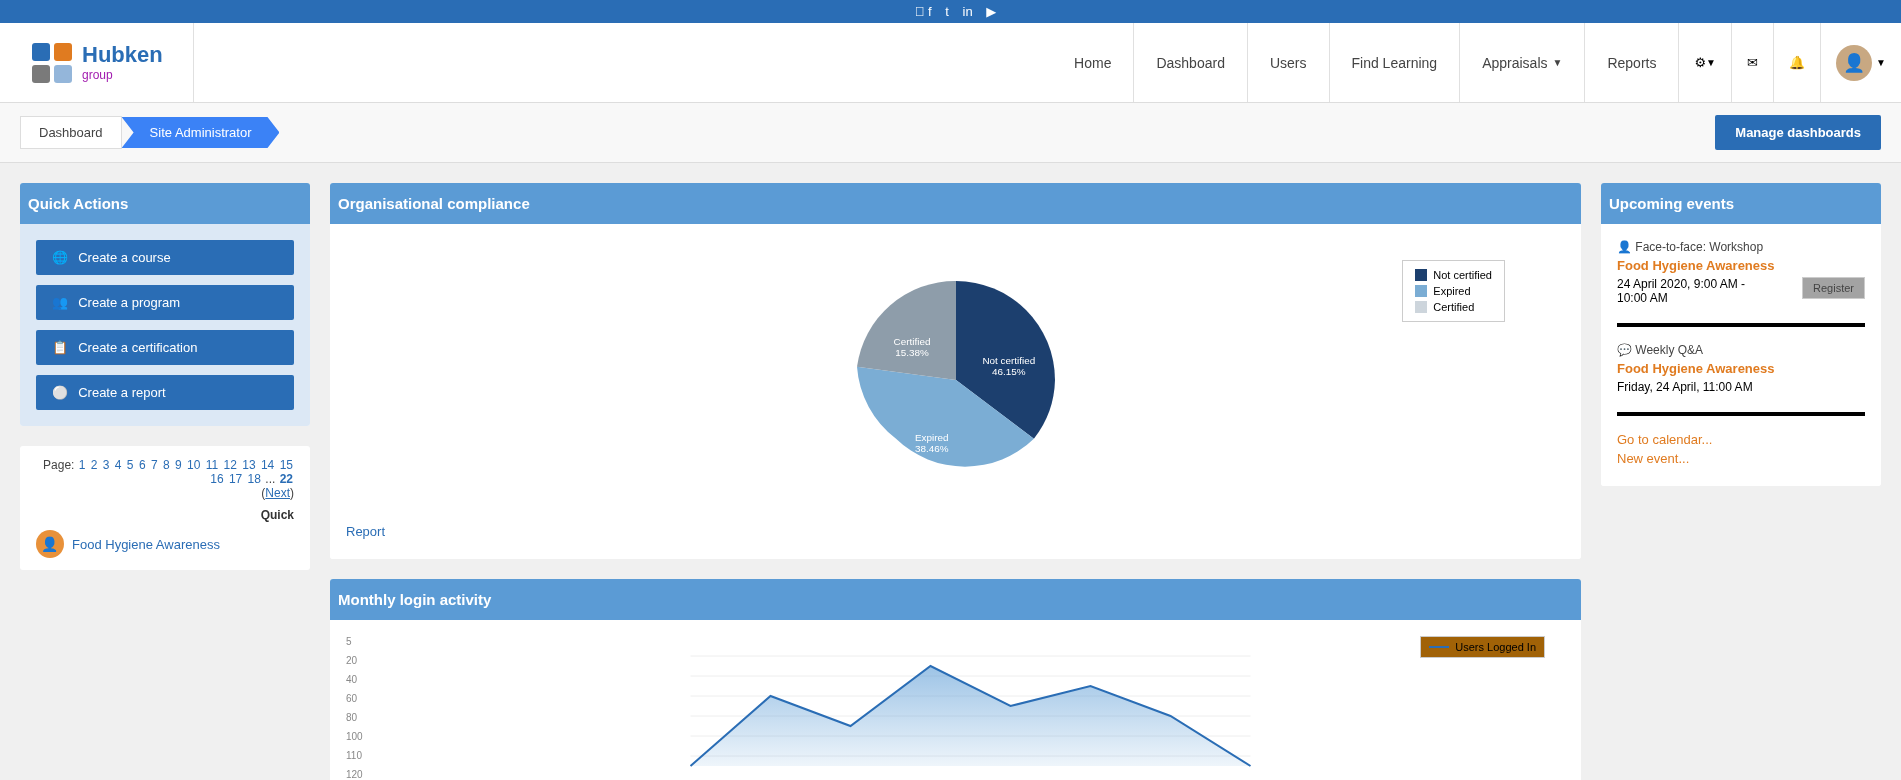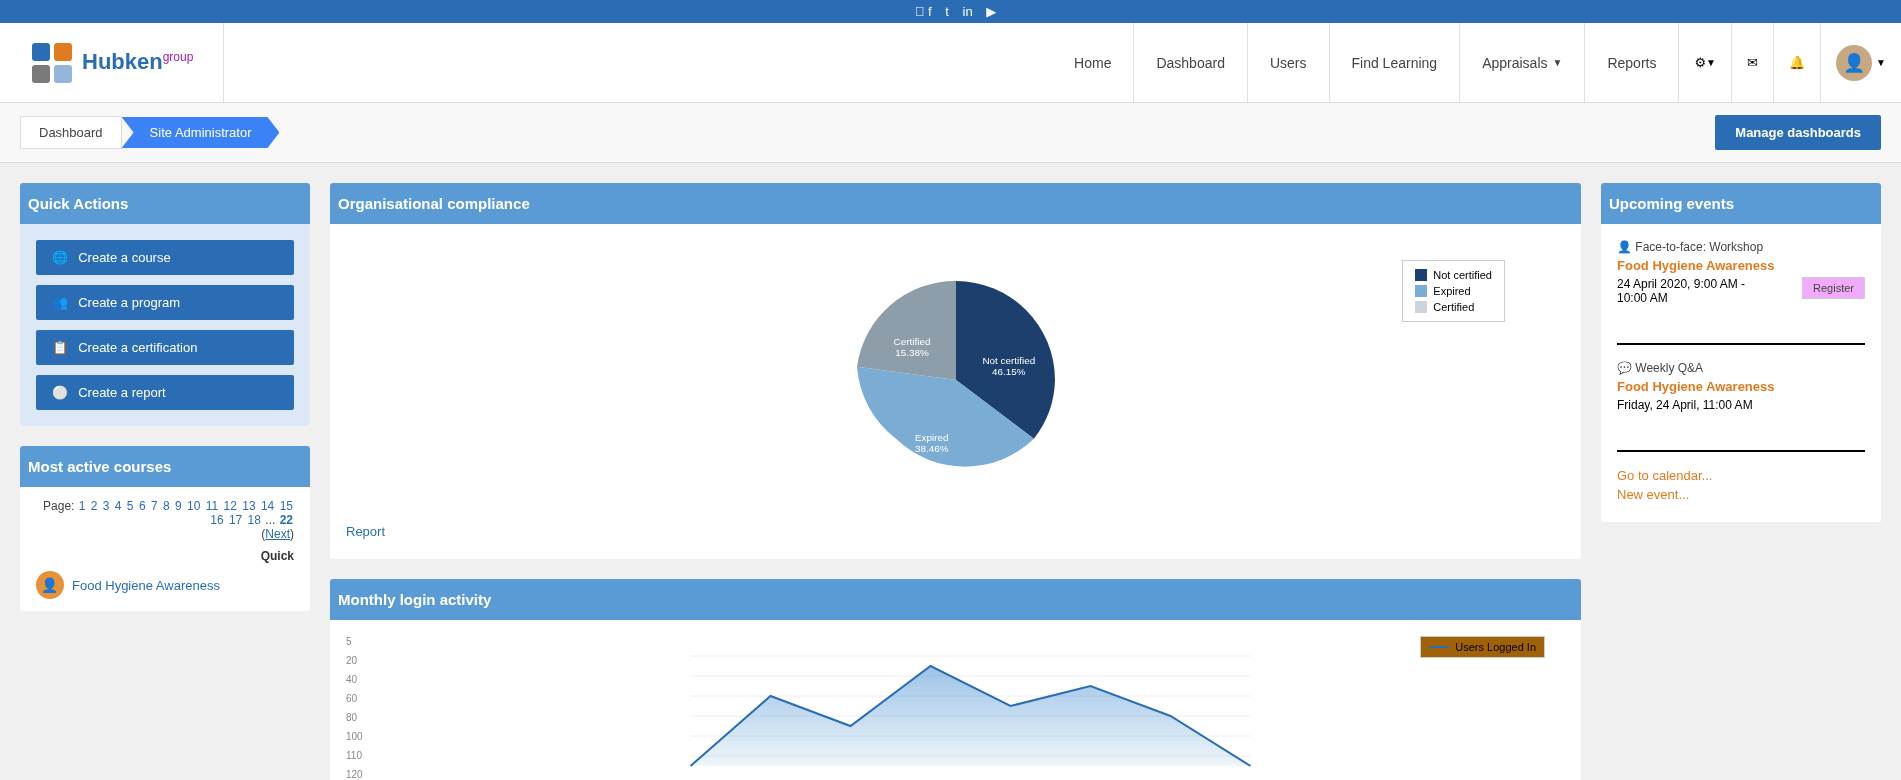--- a/index.html
+++ b/index.html
@@ -33,20 +33,21 @@
       align-items: center;
       min-width: 180px;
     }
     .brand-logo {
       display: flex;
       align-items: center;
       gap: 8px;
     }
     .brand-text {
       display: flex;
+      flex-direction: column;
     }
     .brand-name {
       font-size: 22px;
       font-weight: bold;
       color: #2a6db5;
       line-height: 1.1;
     }
     .brand-sub {
       font-size: 12px;
       color: #a21caf;
@@ -334,22 +335,22 @@
     .right-col {
       width: 280px;
       flex-shrink: 0;
     }
     .events-widget .widget-body {
       background: white;
       padding: 16px;
     }
     .event-item {
       margin-bottom: 16px;
-      padding-bottom: 32px;
-      border-bottom: 2px solid #000000;
+      padding-bottom: 12px;
+      border-bottom: 4px solid #000000;
     }
     .event-item:last-of-type { border-bottom: none; }
     .event-type {
       color: #444;
       font-size: 12px;
       margin-bottom: 4px;
     }
     .event-title {
       color: #e07b20;
       font-size: 13px;
@@ -361,21 +362,21 @@
       font-size: 12px;
       color: #000000;
       margin-bottom: 6px;
     }
     .event-register {
       float: right;
       border: 1px solid #ccc;
       padding: 4px 10px;
       font-size: 11px;
       cursor: pointer;
-      background: #f0abfc;
+      background: #a3a3a3;
       color: #444;
       margin-left: 28px;
     }
     .event-links {
       margin-top: 12px;
     }
     .event-links a {
       display: block;
       color: #e07b20;
       font-size: 13px;
@@ -465,21 +466,20 @@
           <span>Create a certification</span>
         </button>
         <button class="action-btn">
           <span>⚪</span>
           <span>Create a report</span>
         </button>
       </div>
     </div>
 
     <div class="widget courses-widget">
-      <div class="widget-header">Most active courses</div>
       <div class="widget-body">
         <div class="pagination">
           <span>Page:</span>
           <a href="#">1</a>
           <a href="#">2</a>
           <a href="#">3</a>
           <a href="#">4</a>
           <a href="#">5</a>
           <a href="#">6</a>
           <a href="#">7</a>

